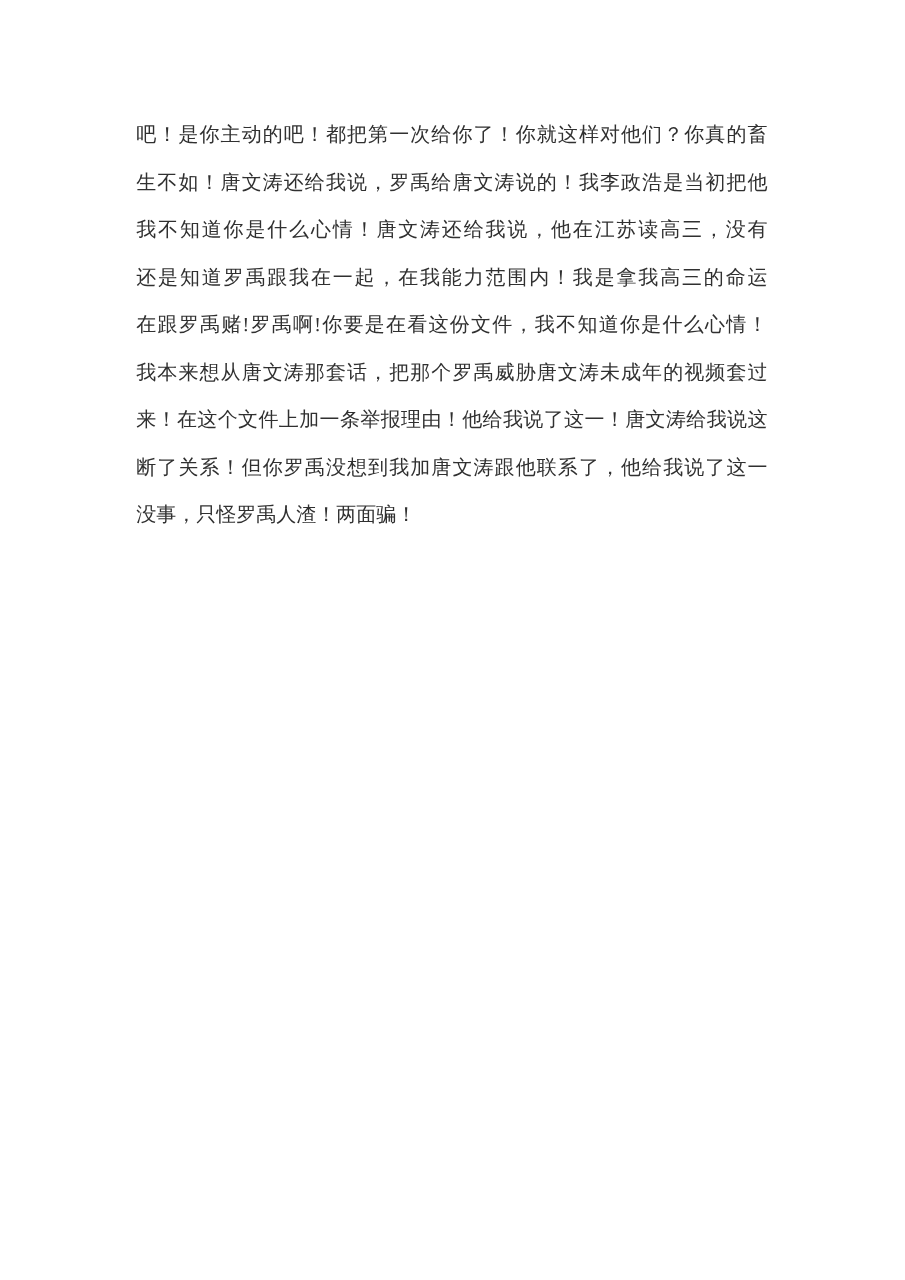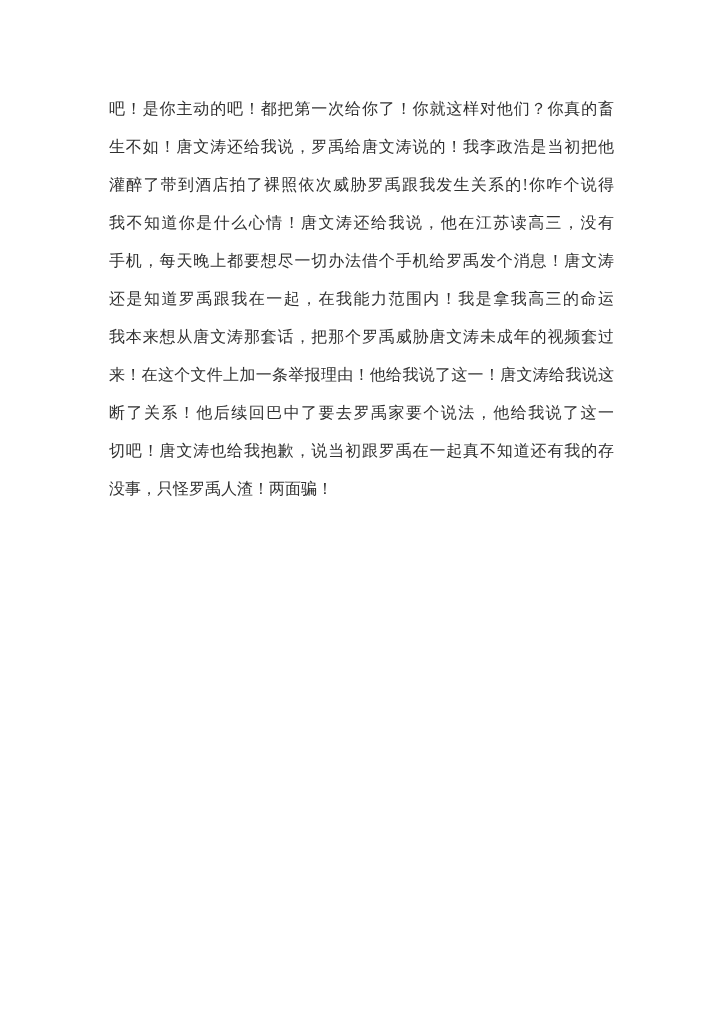--- a/index.html
+++ b/index.html
@@ -43,23 +43,21 @@
     text-align-last: left;
   }
 </style>
 </head>
 <body>
 
 <div class="page">
   <div class="text-body">
     <div class="text-line">吧！是你主动的吧！都把第一次给你了！你就这样对他们？你真的畜</div>
     <div class="text-line">生不如！唐文涛还给我说，罗禹给唐文涛说的！我李政浩是当初把他</div>
-    <div class="text-line">灌醉了带到酒店拍了裸照依次威胁罗禹跟我发生关系的!你咋个说得</div>
     <div class="text-line">我不知道你是什么心情！唐文涛还给我说，他在江苏读高三，没有</div>
-    <div class="text-line">手机，每天晚上都要想尽一切办法借个手机给罗禹发个消息！唐文涛</div>
     <div class="text-line">还是知道罗禹跟我在一起，在我能力范围内！我是拿我高三的命运</div>
+    <div class="text-line">在跟罗禹赌!罗禹啊!你要是在看这份文件，我不知道你是什么心情！</div>
     <div class="text-line">我本来想从唐文涛那套话，把那个罗禹威胁唐文涛未成年的视频套过</div>
     <div class="text-line">来！在这个文件上加一条举报理由！他给我说了这一！唐文涛给我说这</div>
-    <div class="text-line">断了关系！他后续回巴中了要去罗禹家要个说法，他给我说了这一</div>
-    <div class="text-line">切吧！唐文涛也给我抱歉，说当初跟罗禹在一起真不知道还有我的存</div>
+    <div class="text-line">断了关系！但你罗禹没想到我加唐文涛跟他联系了，他给我说了这一</div>
     <div class="text-line last">没事，只怪罗禹人渣！两面骗！</div>
   </div>
 </div>
 
 </body></html>

